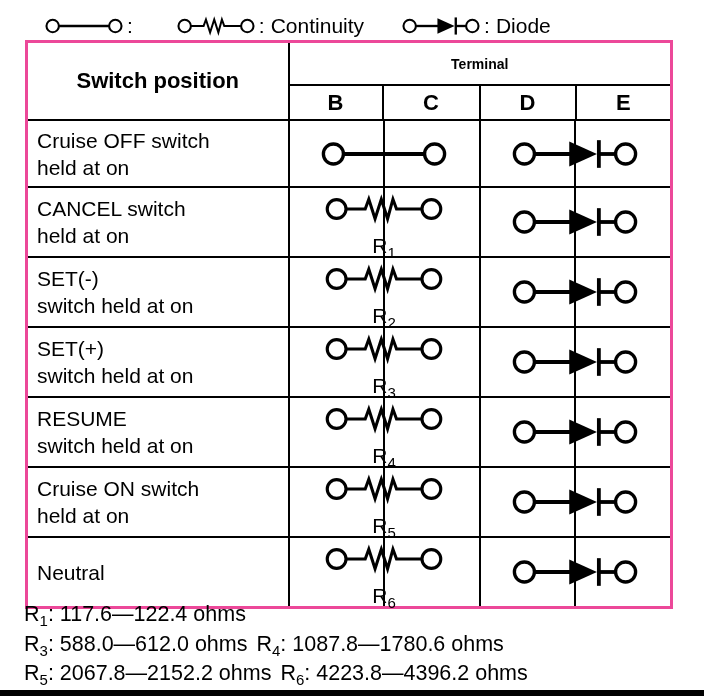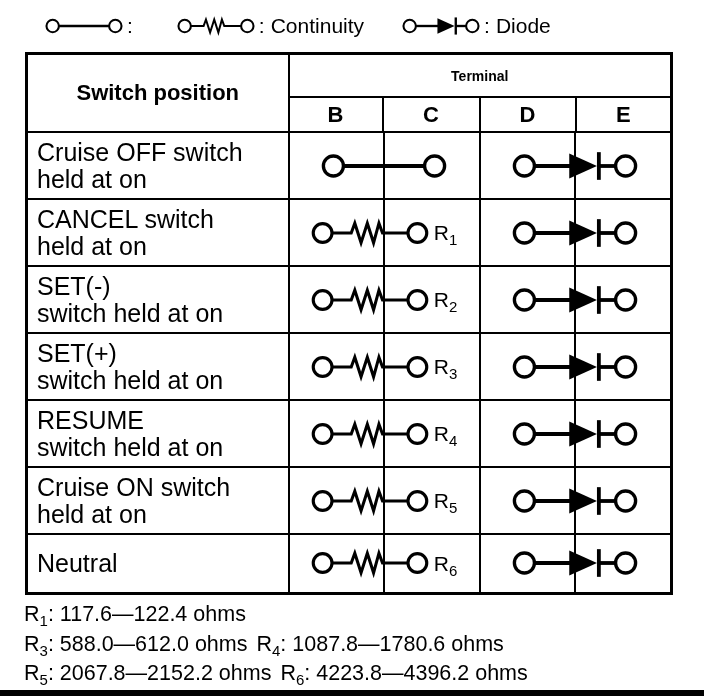--- a/index.html
+++ b/index.html
@@ -17,43 +17,43 @@
     position: absolute; top: 13px; left: 44px;
     display: flex; align-items: center; gap: 37px;
     font-size: 21px; white-space: nowrap;
   }
   .legend-item { display: flex; align-items: center; }
   .legend-item svg { display: block; }
   .legend-colon { margin: 0 6px 0 3px; }
 
   
   table.tbl {
-    position: absolute; top: 52px; left: 25px;
+    position: absolute; top: 40px; left: 25px;
     width: 647px; border-collapse: collapse; table-layout: fixed;
-    border: 3px solid #000000;
+    border: 3px solid #ec4899;
   }
   .tbl th, .tbl td { border: 2px solid #000; padding: 0; }
   .th-switch { font-size: 22px; font-weight: bold; text-align: center; vertical-align: middle; }
   .th-terminal { font-size: 14px; font-weight: bold; text-align: center; height: 41px; vertical-align: middle; }
   .th-col { font-size: 22px; font-weight: bold; text-align: center; height: 33px; vertical-align: middle; }
   tr.data { height: 67px; }
   tr.data-last { height: 59px; padding-left: 48px; }
   td.label-cell {
-    font-size: 25px; line-height: 27px; text-align: left;
+    font-size: 21px; line-height: 27px; text-align: left;
     padding-left: 9px; vertical-align: middle;
   }
   td.sym-cell { position: relative; vertical-align: middle; }
   .divider {
     position: absolute; left: 50%; top: 0; height: 100%; width: 2px;
     background: #000; transform: translateX(-50%); z-index: 0;
   }
   .sym-wrap {
     position: relative; z-index: 1;
     display: flex; align-items: center; justify-content: center;
-    height: 100%; gap: 5px;
+    height: 100%; gap: 5px; flex-direction: column;
   }
   .sym-wrap svg { display: block; }
   .rlabel { font-size: 21px; line-height: 1; }
   .rlabel sub, .footer sub {
     font-size: 15px; line-height: 0; vertical-align: baseline;
     position: relative; top: 0.35em;
   }
 
   
   .footer {

